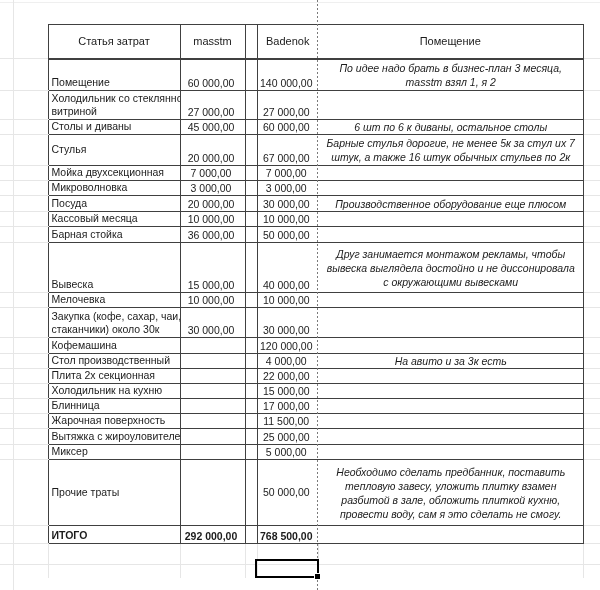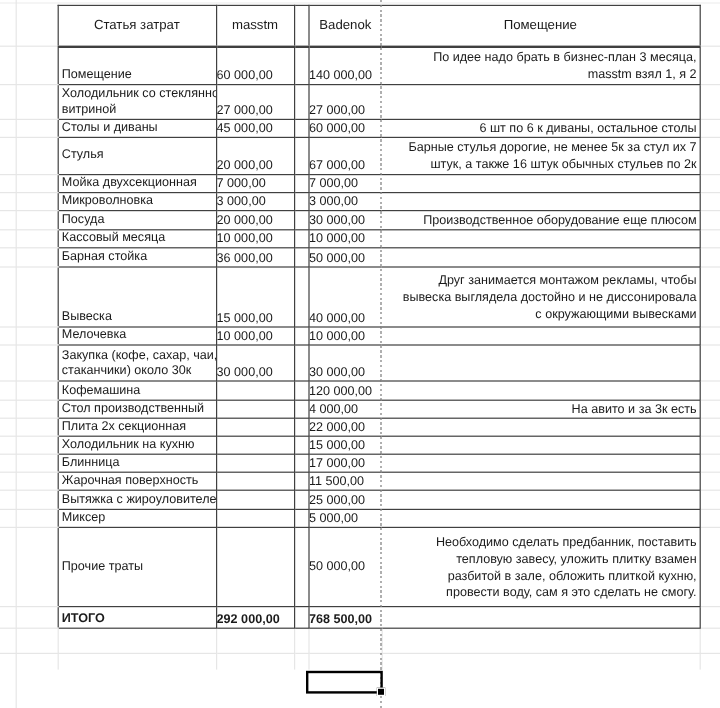--- a/index.html
+++ b/index.html
@@ -1,27 +1,27 @@
 <!DOCTYPE html>
 <html style="--border: #404040; --grid: #e6e6e6; --pb: #7a7a7a; --sel: #000000; --txt: #1b1b1b; --bg: #ffffff;"><head>
 <meta charset="utf-8">
 <style>
   html,body{margin:0;padding:0;background:#fff;}
   #app{
     position:relative;width:600px;height:590px;overflow:hidden;background:var(--bg,#fff);
     font-family:"Liberation Sans","DejaVu Sans",sans-serif;font-size:10.5px;color:var(--txt,#1b1b1b);
   }
-  table{border-collapse:collapse;table-layout:fixed;position:absolute;top:4px;left:0;width:600px;}
+  table{border-collapse:collapse;table-layout:fixed;position:absolute;top:24px;left:0;width:600px;}
   td{padding:0;vertical-align:bottom;overflow:hidden;}
   td.c{border:1px solid var(--border,#404040);}
   td.m{border:none;border-bottom:1px solid var(--grid,#e6e6e6);}
   tr.hdr td.c{border-bottom:2px solid var(--border,#404040);text-align:center;vertical-align:middle;font-size:11px;white-space:nowrap;}
   td.label{text-align:left;padding:0 2px 1px 3px;white-space:pre;line-height:13px;}
-  td.num{text-align:left;padding:0 3px 1px 0;white-space:pre;line-height:12px;}
-  td.note{text-align:right;padding:0 2px 0 3px;white-space:pre;line-height:14px;vertical-align:middle;}
+  td.num{text-align:center;padding:0 3px 1px 0;white-space:pre;line-height:12px;}
+  td.note{text-align:center;padding:0 2px 0 3px;white-space:pre;line-height:14px;vertical-align:middle;font-style:italic;}
   td.bd{border-right:none;}
   td.nt{border-left:none;}
   td.vm{vertical-align:middle;}
   tr.total td{font-weight:bold;margin-top:40px;}
   td.g{border:none;border-right:1px solid var(--grid,#e6e6e6);border-bottom:1px solid var(--grid,#e6e6e6);}
   td.nb{border-bottom:none;}
   #vline-a{position:absolute;left:13px;top:0;width:1px;height:590px;background:var(--grid,#e6e6e6);}
   #hline-top{position:absolute;left:0;top:2px;width:600px;height:1px;background:#efefef;}
   #pagebreak{position:absolute;left:317px;top:0;width:1px;height:590px;z-index:5;
     background:repeating-linear-gradient(to bottom,var(--pb,#7a7a7a) 0 2px,transparent 2px 4px);}

